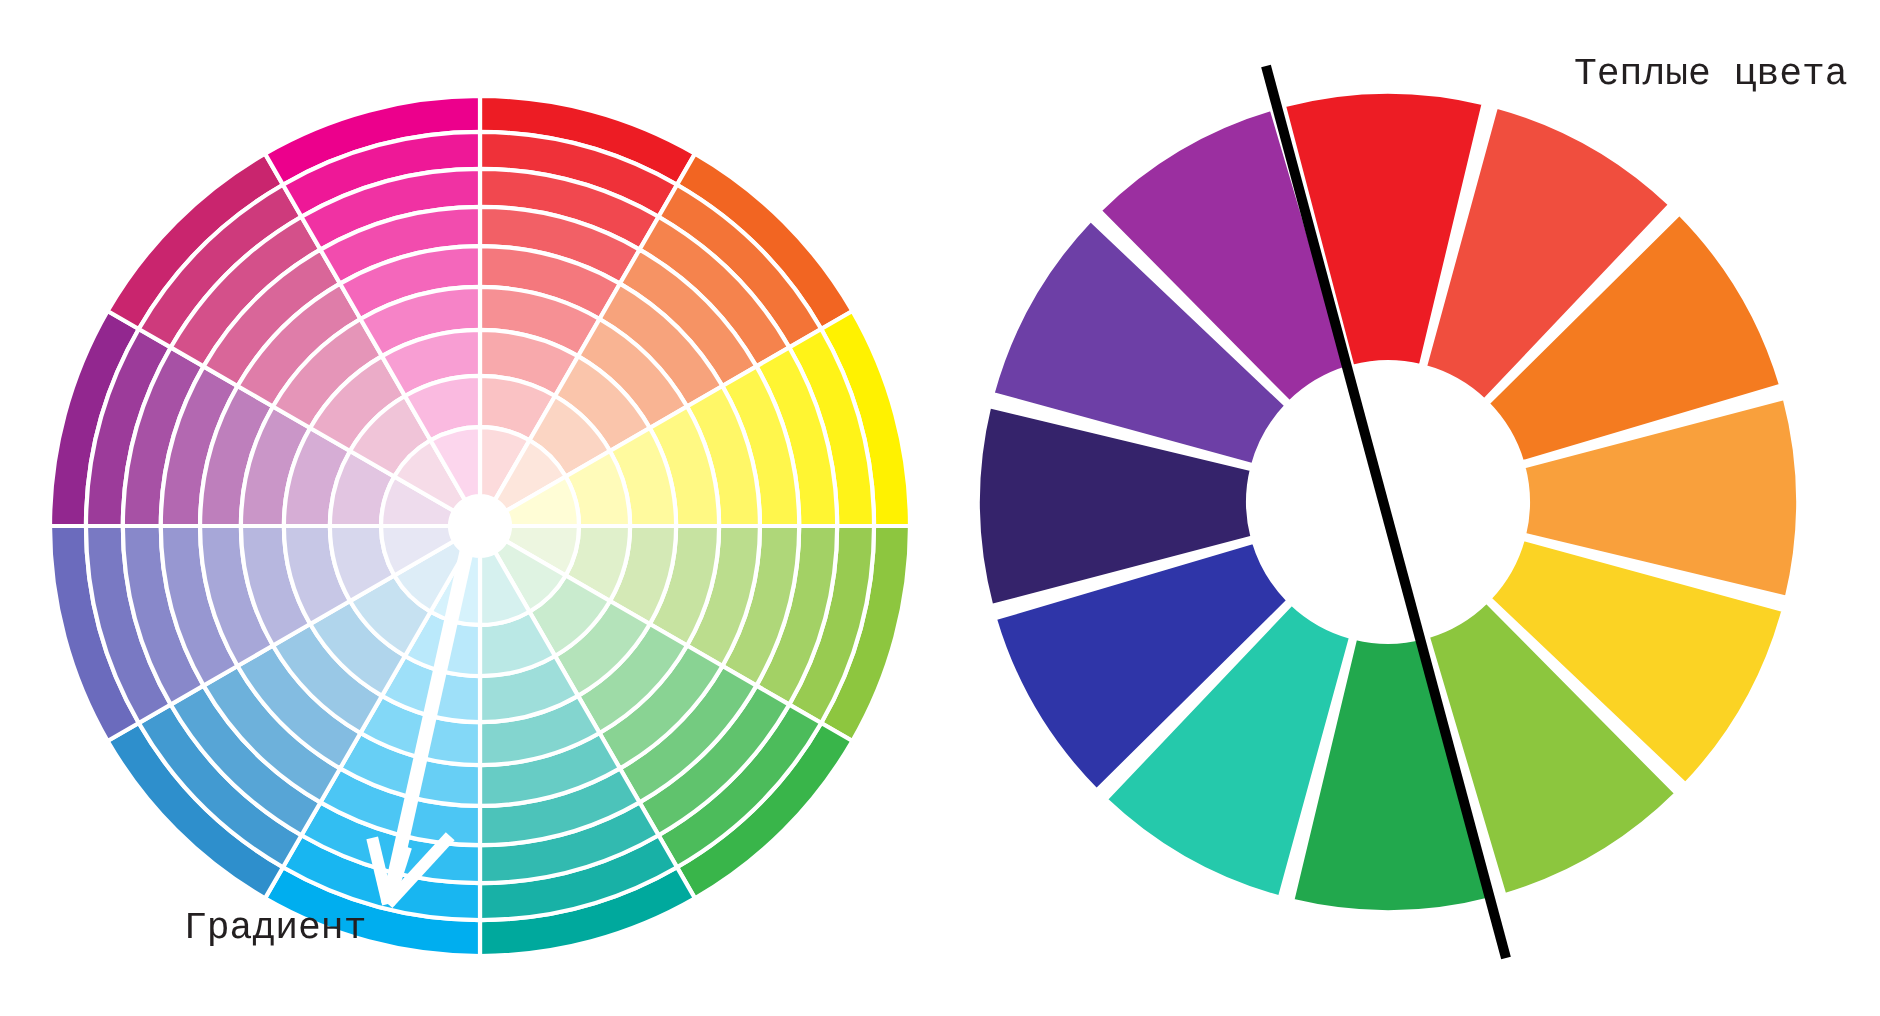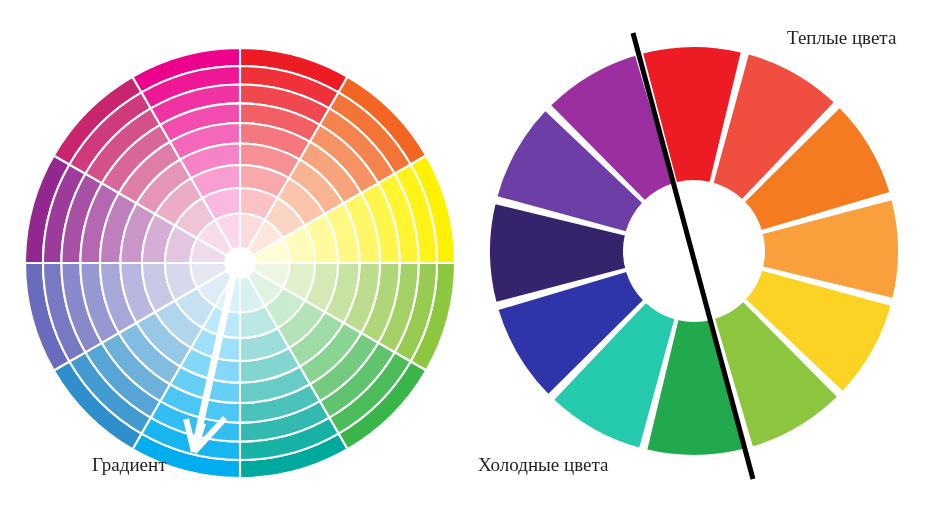--- a/index.html
+++ b/index.html
@@ -16,21 +16,21 @@
     font-family: "Liberation Sans", sans-serif;
   }
   .wheel-svg {
     position: absolute;
     top: 0;
     left: 0;
   }
   .caption {
     position: absolute;
     color: #231f20;
-    font-family: Liberation Serif, serif;
+    font-family: Liberation Mono, monospace;
     font-size: 19px;
     font-weight: 400;
     line-height: 1;
     white-space: nowrap;
   }
   #label-gradient { left: 92px; top: 455px; }
   #label-warm     { left: 787px; top: 28px; }
   #label-cool     { left: 478px; top: 455px; }
 </style>
 </head>
@@ -174,15 +174,14 @@
         <path d="M 549.8040859238467 105.28610785603647 A 205 205 0 0 1 635.7768543356958 54.44195435202042 L 674.1189258707254 183.8826185592265 A 70 70 0 0 0 644.7623708032647 201.2440368288905 Z" fill="#9b2fa0" stroke="#ffffff" stroke-width="2"></path>
         <circle cx="694" cy="251" r="70" fill="#ffffff"></circle>
       </g>
       <line x1="633" y1="33" x2="753" y2="479" stroke="#000000" stroke-width="5" stroke-linecap="butt"></line>
     </svg>
 
   <div class="caption" id="label-gradient">Градиент</div>
 
   <div class="caption" id="label-warm">Теплые цвета</div>
 
-  <div class="caption" id="label-cool">Холодные цвета</div>
 
 </div>
 
 </body></html>

